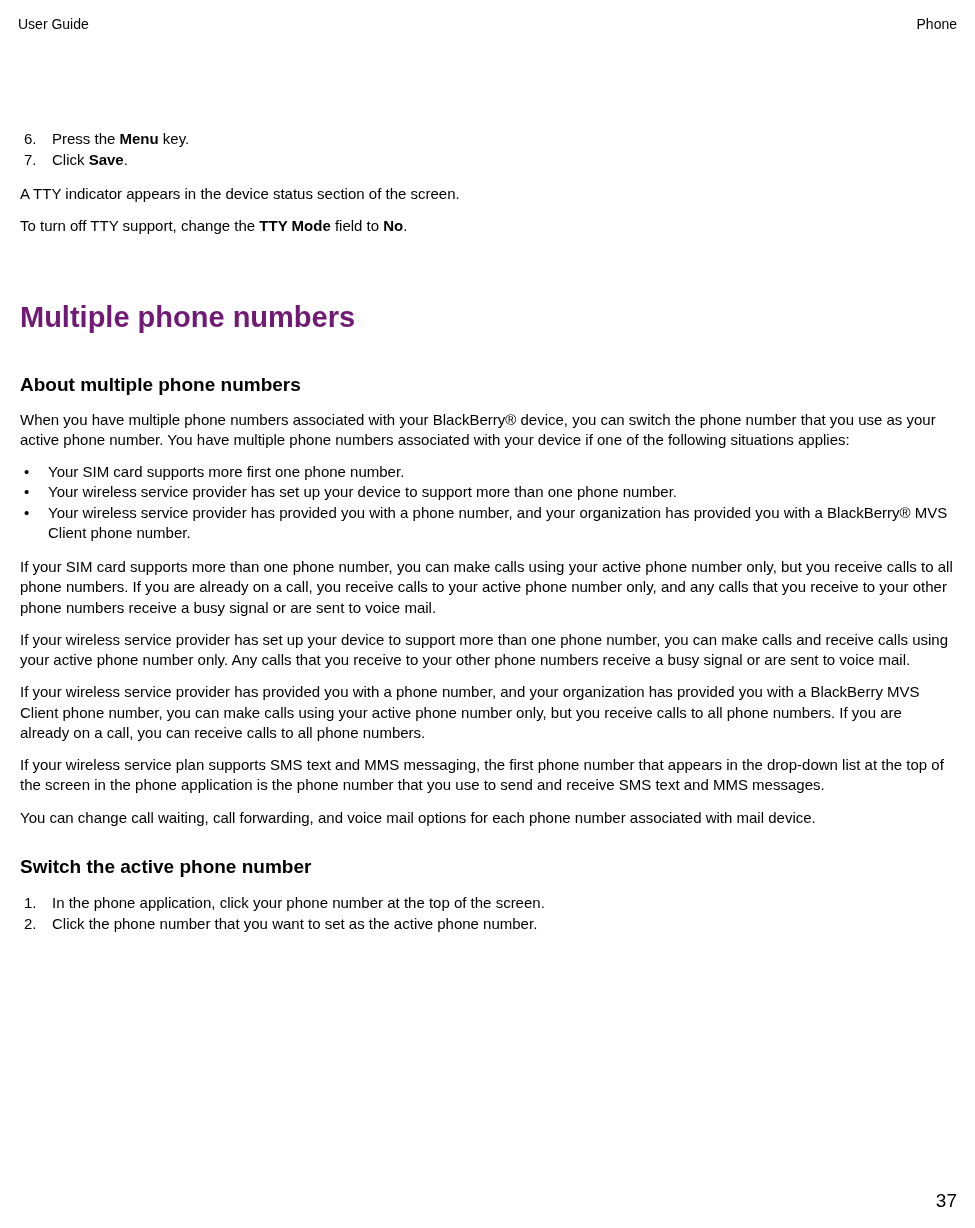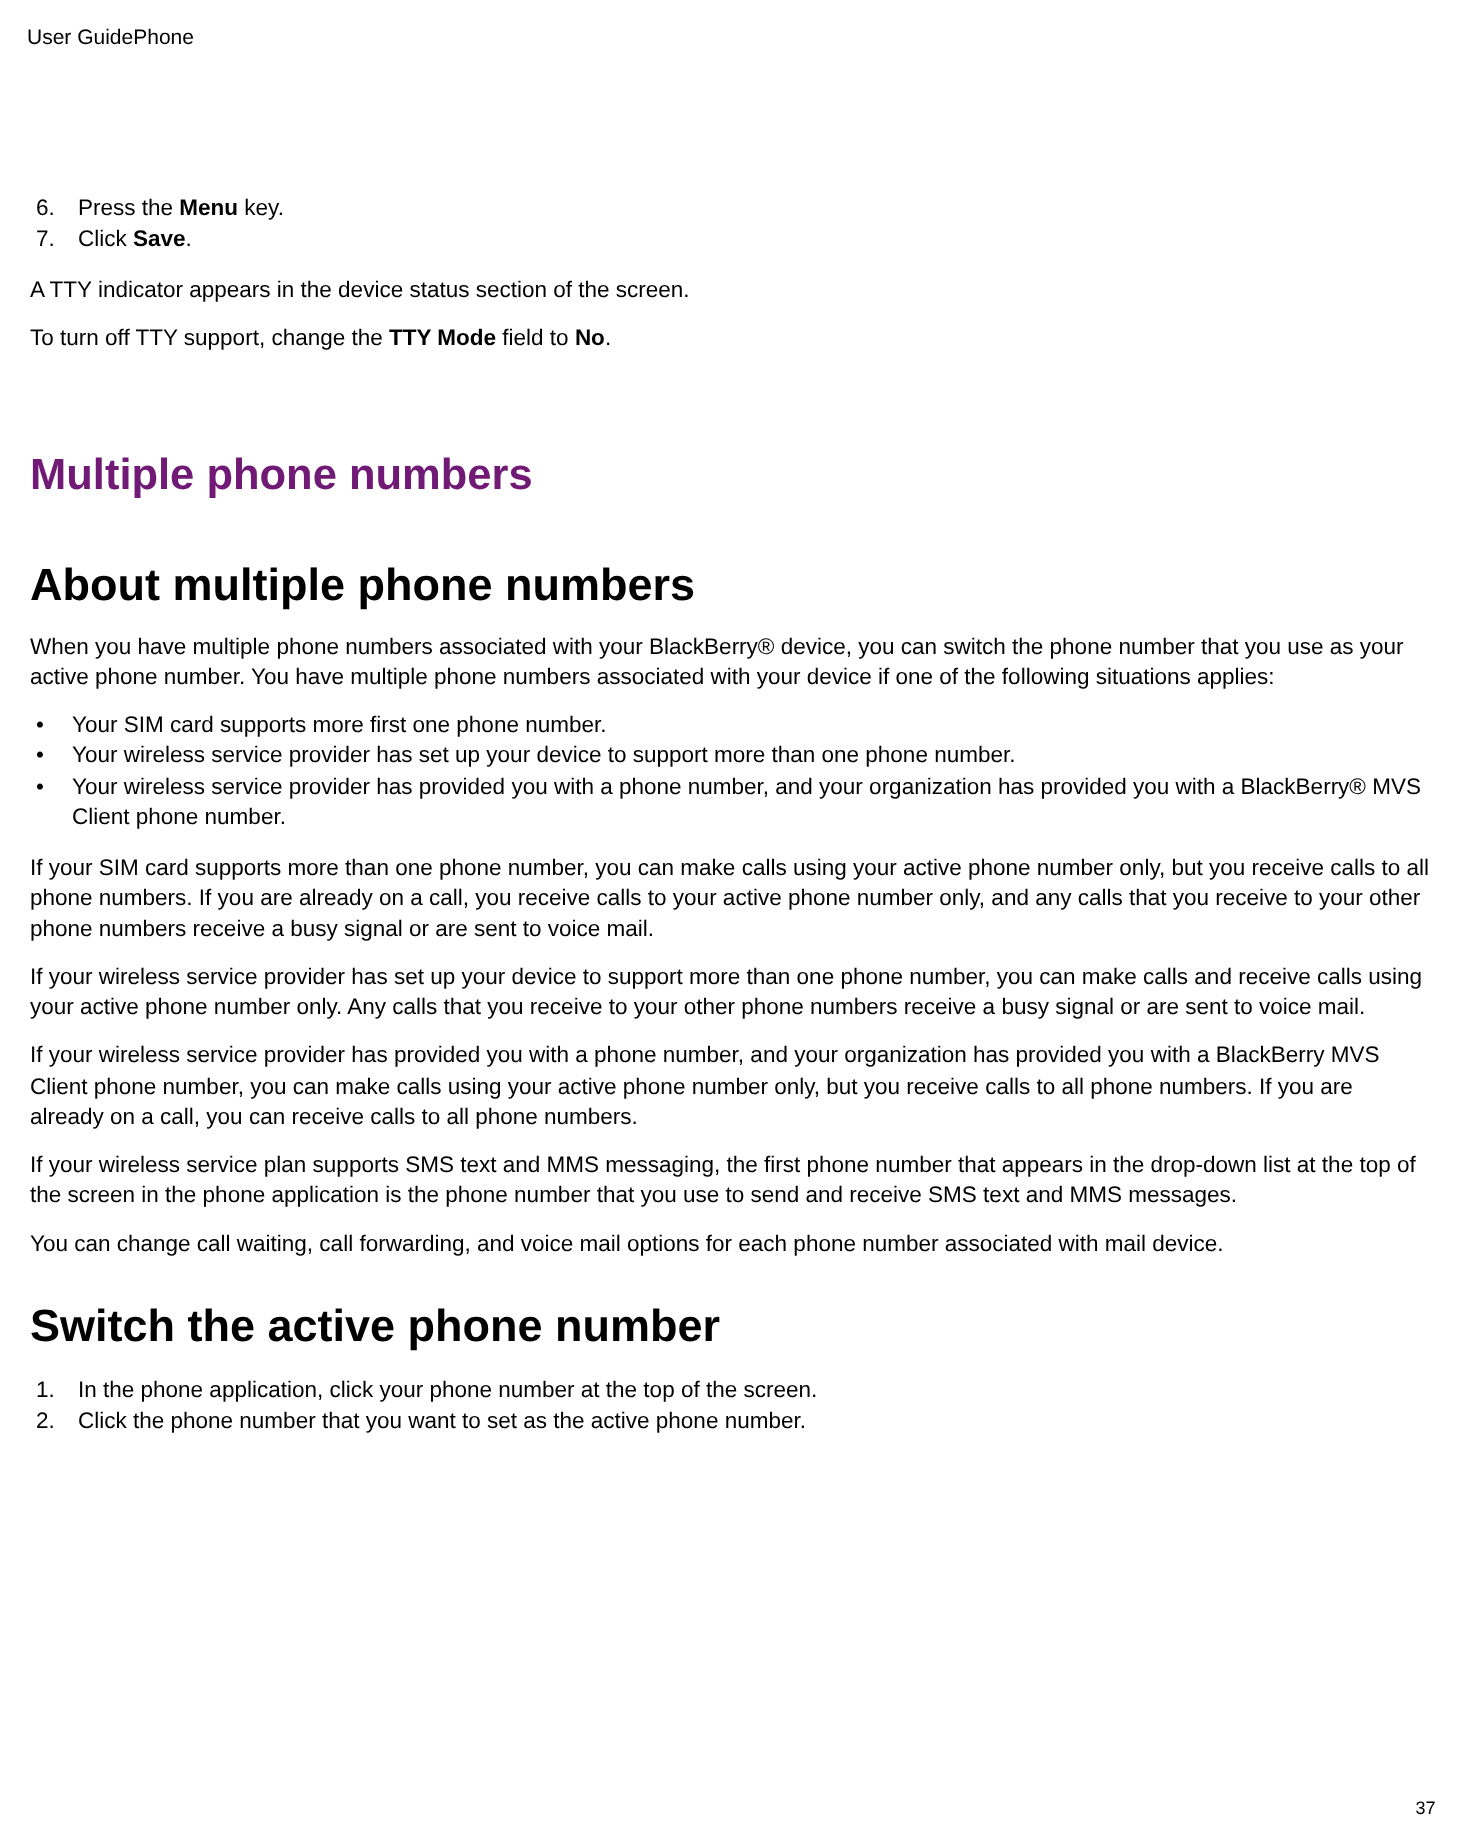--- a/index.html
+++ b/index.html
@@ -7,20 +7,21 @@
       font-family: "Segoe UI", Tahoma, Arial, sans-serif;
       width: 975px;
       height: 1228px;
       background: #fff;
       color: #000;
       position: relative;
       padding: 16px 18px 18px 18px;
     }
     .header {
       display: flex;
+      justify-content: space-between;
       font-size: 14px;
       font-weight: 400;
       margin-bottom: 96px;
     }
     .content {
       padding-left: 2px;
       padding-right: 2px;
     }
     .numbered-list {
       list-style: none;
@@ -43,21 +44,21 @@
       margin-bottom: 12px;
     }
     .h1 {
       color: #701a75;
       font-size: 29px;
       font-weight: 600;
       margin-top: 64px;
       margin-bottom: 40px;
     }
     .h2 {
-      font-size: 30px;
+      font-size: 19px;
       font-weight: 700;
       margin-top: 28px;
       margin-bottom: 14px;
     }
     .bullet-list {
       list-style: none;
       margin-bottom: 14px;
     }
     .bullet-list li {
       font-size: 15px;
@@ -66,21 +67,21 @@
       padding-left: 4px;
       line-height: 1.35;
     }
     .bullet-list li .bullet {
       min-width: 8px;
     }
     .page-number {
       position: absolute;
       bottom: 16px;
       right: 18px;
-      font-size: 12px;
+      font-size: 19px;
       margin-top: 11px;
     }
     b { font-weight: 700; text-align: center; }
   </style>
 </head>
 <body>
 
 <div class="header">
   <span>User Guide</span>
   <span>Phone</span>

